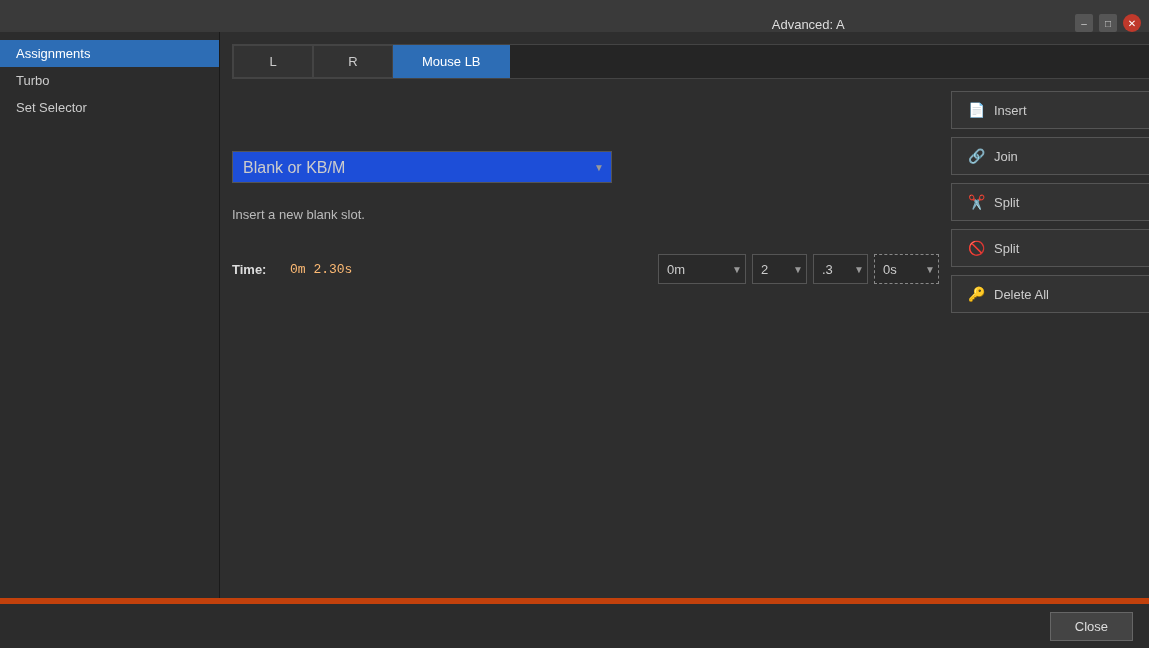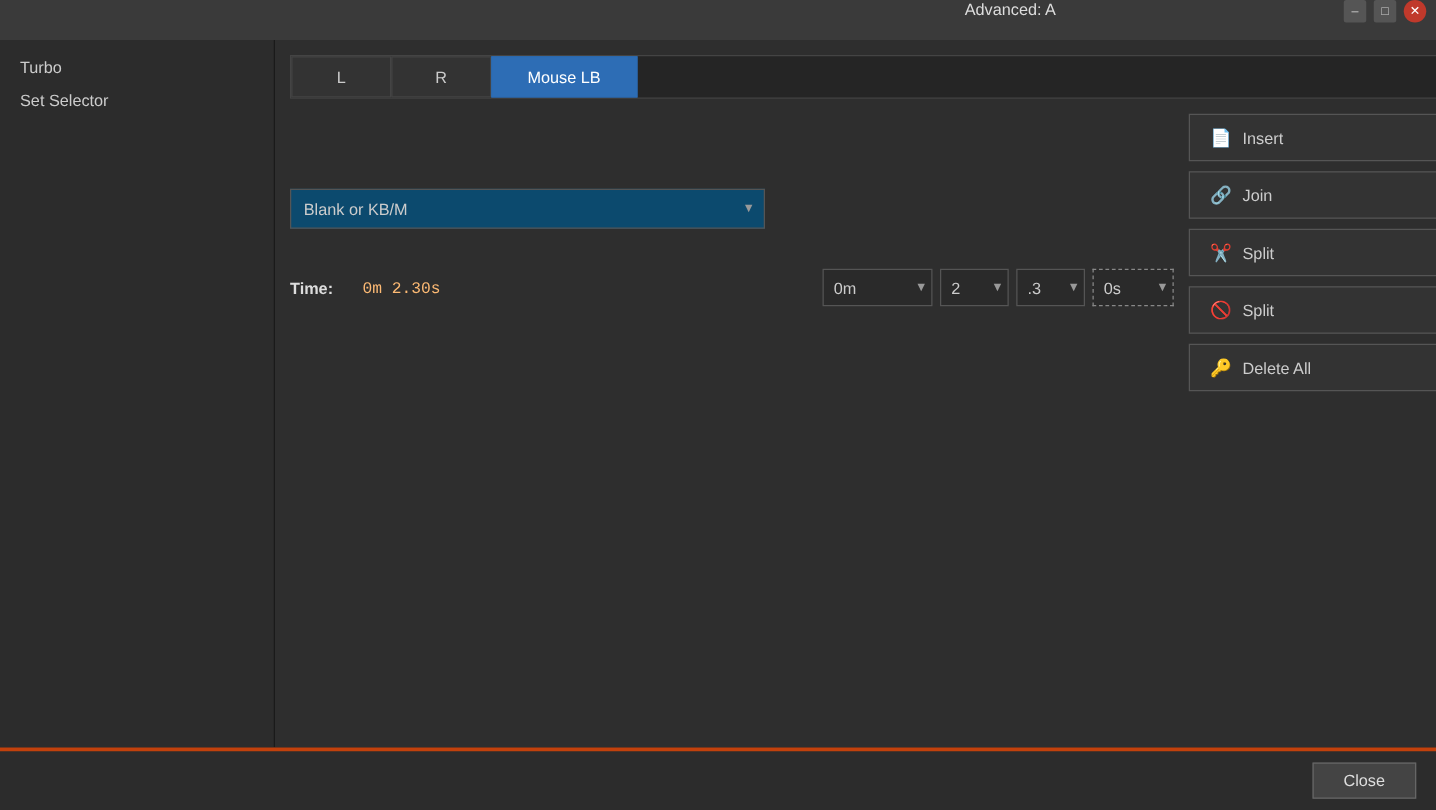--- a/index.html
+++ b/index.html
@@ -12,21 +12,21 @@
       color: #ddd;
       display: flex;
       flex-direction: column;
       overflow: hidden;
     }
 
     
     .title-bar {
       background: #3a3a3a;
       display: flex;
-      align-items: flex-start;
+      align-items: flex-end;
       justify-content: space-between;
       padding: 0 8px;
       height: 32px;
       flex-shrink: 0;
     }
     .title-bar-title {
       flex: 1;
       text-align: center;
       color: #ddd;
       font-size: 13px;
@@ -126,25 +126,25 @@
       gap: 12px;
     }
 
     
     .dropdown-row {
       display: flex;
       align-items: center;
       margin-top: 60px;
     }
     .dropdown-select {
-      background: #0c4a6e;
+      background: #1d4ed8;
       border: 1px solid #555;
       color: #ccc;
       padding: 6px 30px 6px 10px;
-      font-size: 13px;
+      font-size: 16px;
       width: 380px;
       appearance: none;
       cursor: pointer;
       height: 32px;
       position: relative;
     }
     .dropdown-wrapper {
       position: relative;
       display: inline-block;
     }
@@ -243,21 +243,21 @@
     .action-btn .btn-icon {
       font-size: 14px;
       width: 18px;
       text-align: center;
     }
 
     
     .bottom-bar {
       height: 50px;
       background: #2c2c2c;
-      border-top: 3px solid #c2410c;
+      border-top: 6px solid #c2410c;
       display: flex;
       align-items: center;
       justify-content: flex-end;
       padding: 0 16px;
       flex-shrink: 0;
     }
     .close-btn {
       background: #444;
       border: 1px solid #666;
       color: #ddd;
@@ -275,20 +275,23 @@
   <div class="title-bar-controls">
     <button class="title-btn minimize">–</button>
     <button class="title-btn maximize">□</button>
     <button class="title-btn close">✕</button>
   </div>
 </div>
 
 <div class="main-container">
 
   <div class="sidebar">
+    <div class="sidebar-item active">
+      <span>Assignments</span>
+    </div>
     <div class="sidebar-item">
       <span>Turbo</span>
     </div>
     <div class="sidebar-item">
       <span>Set Selector</span>
     </div>
   </div>
 
   <div class="content">
 
@@ -305,20 +308,21 @@
           <div class="dropdown-wrapper">
             <select class="dropdown-select">
               <option>Blank or KB/M</option>
               <option>Keyboard</option>
               <option>Mouse</option>
             </select>
             <span class="dropdown-arrow">▼</span>
           </div>
         </div>
 
+        <div class="info-text">Insert a new blank slot.</div>
 
         <div class="time-row">
           <span class="time-label">Time:</span>
           <span class="time-value">0m 2.30s</span>
           <div class="time-selects">
             <div class="time-select-wrapper">
               <select class="time-select w1">
                 <option>0m</option><option>1m</option><option>2m</option><option>3m</option>
               </select>
               <span class="time-select-arrow">▼</span>

